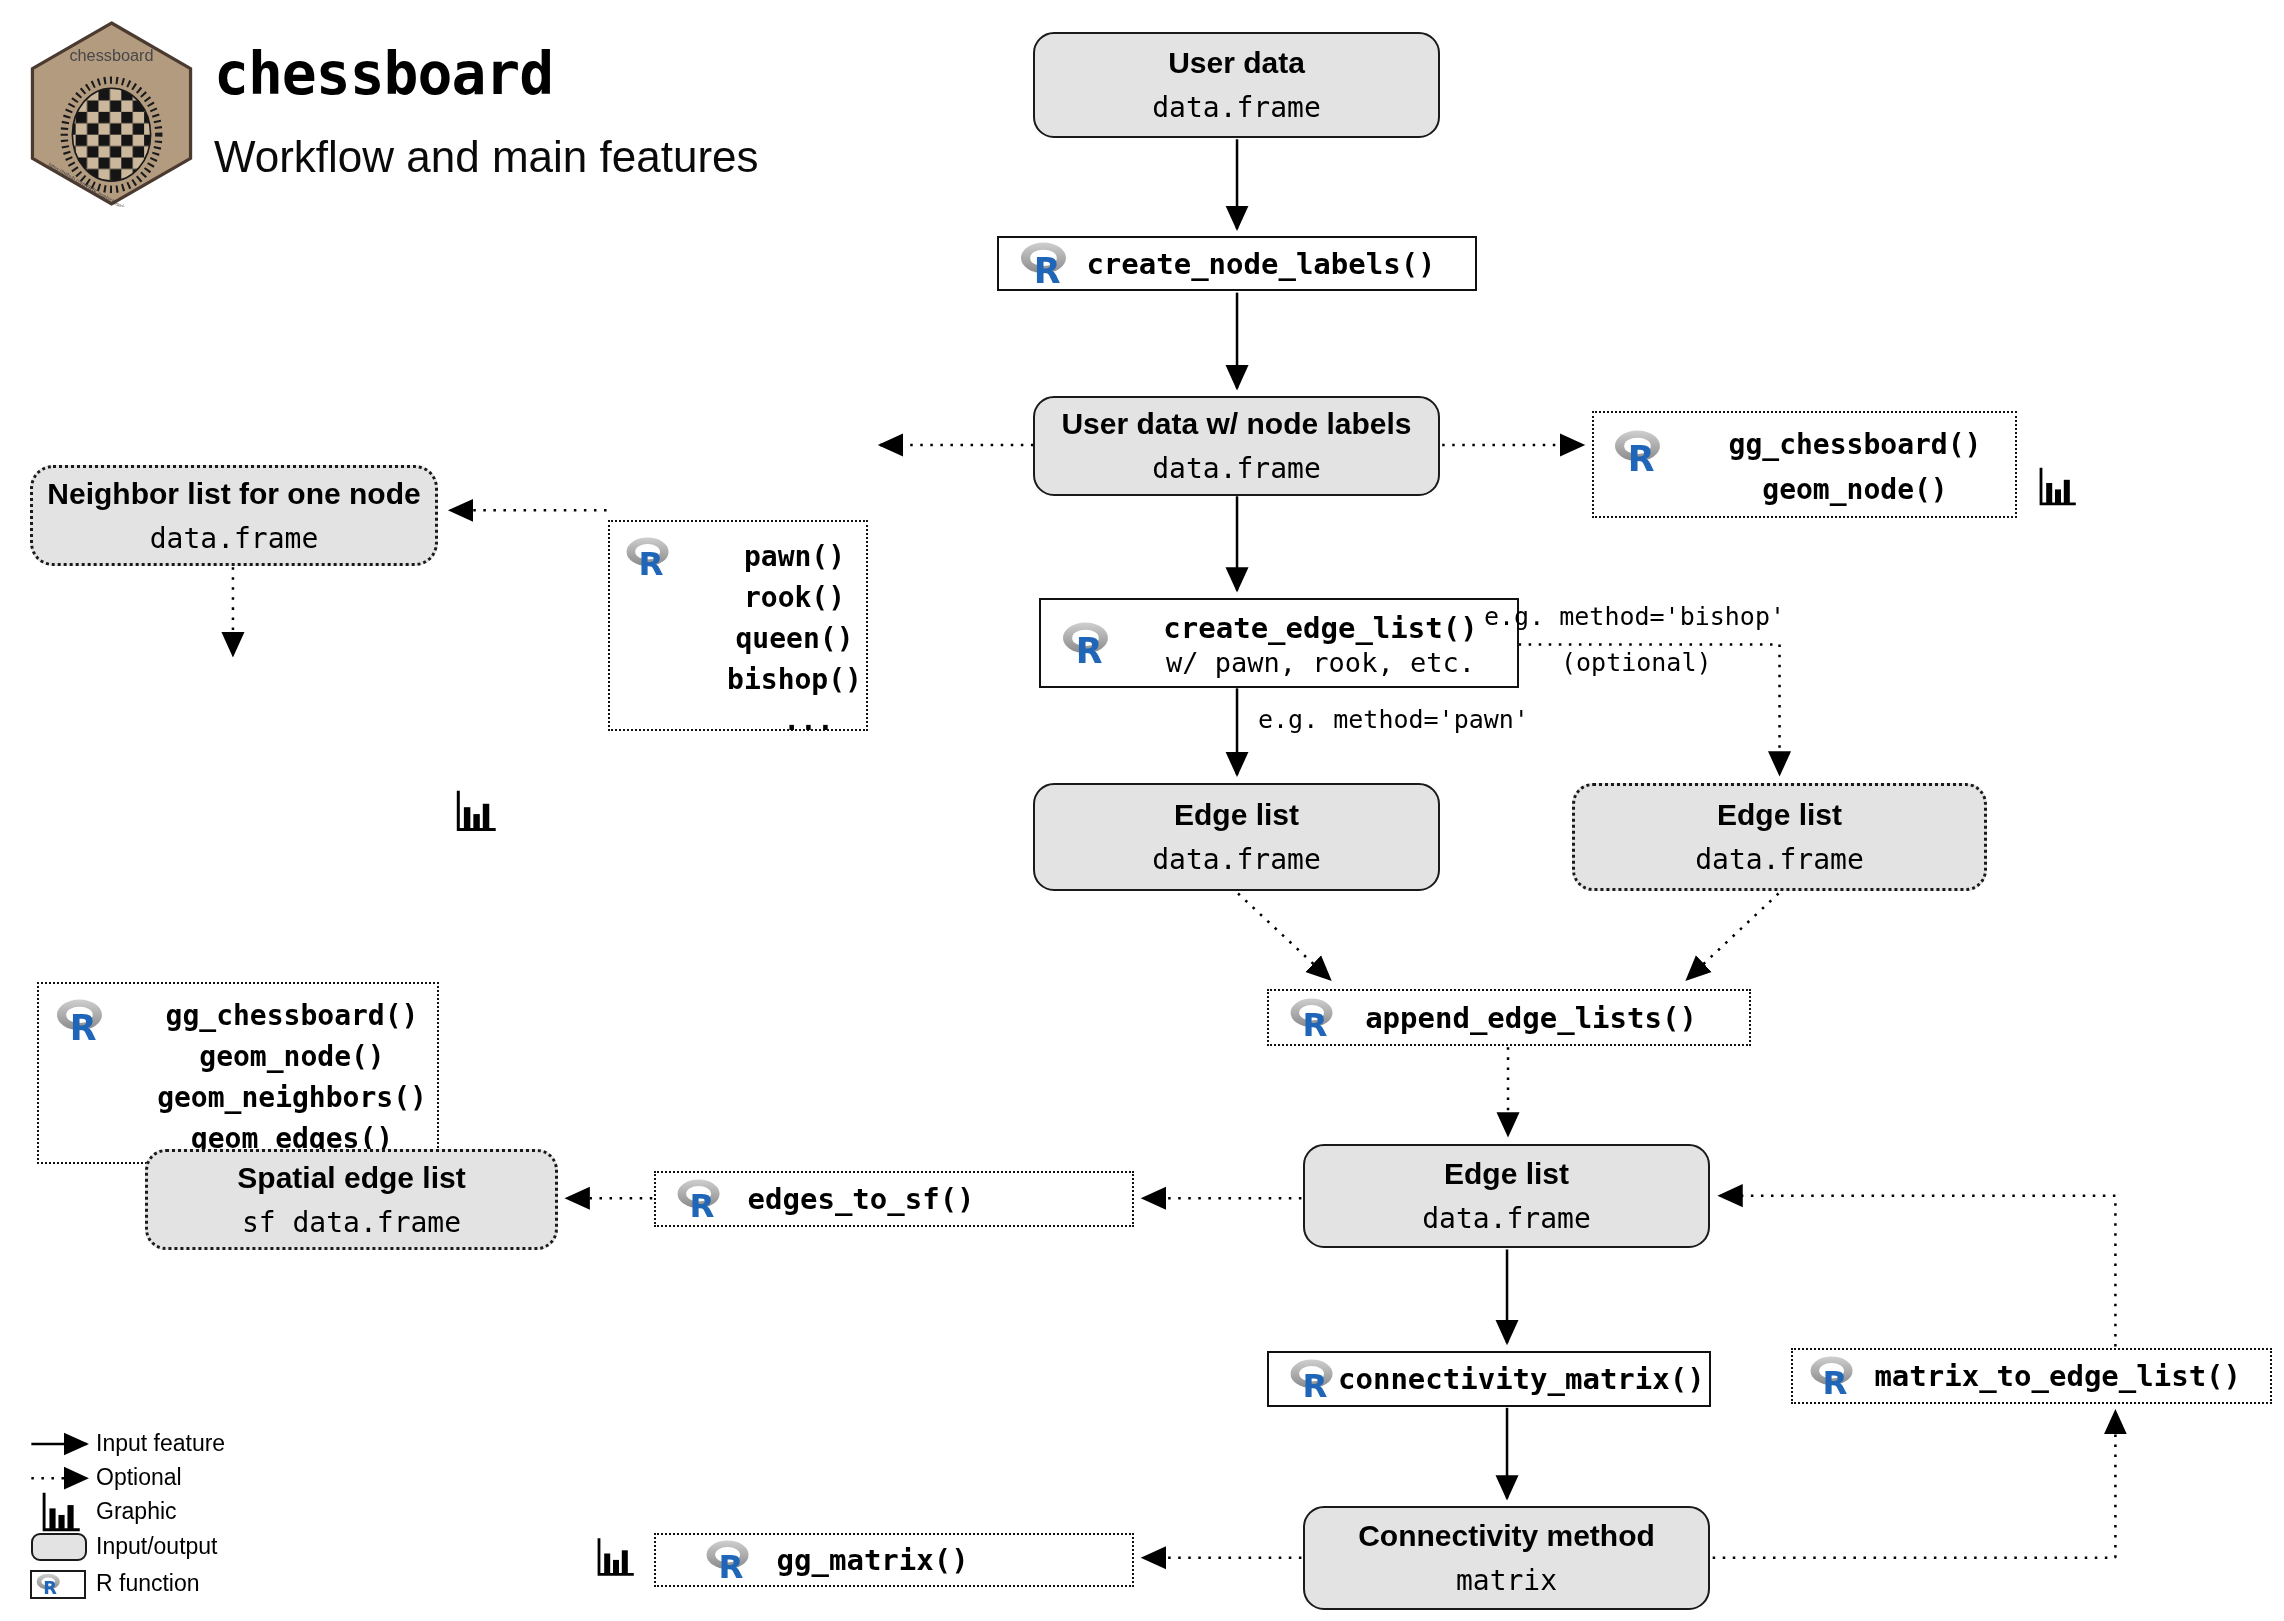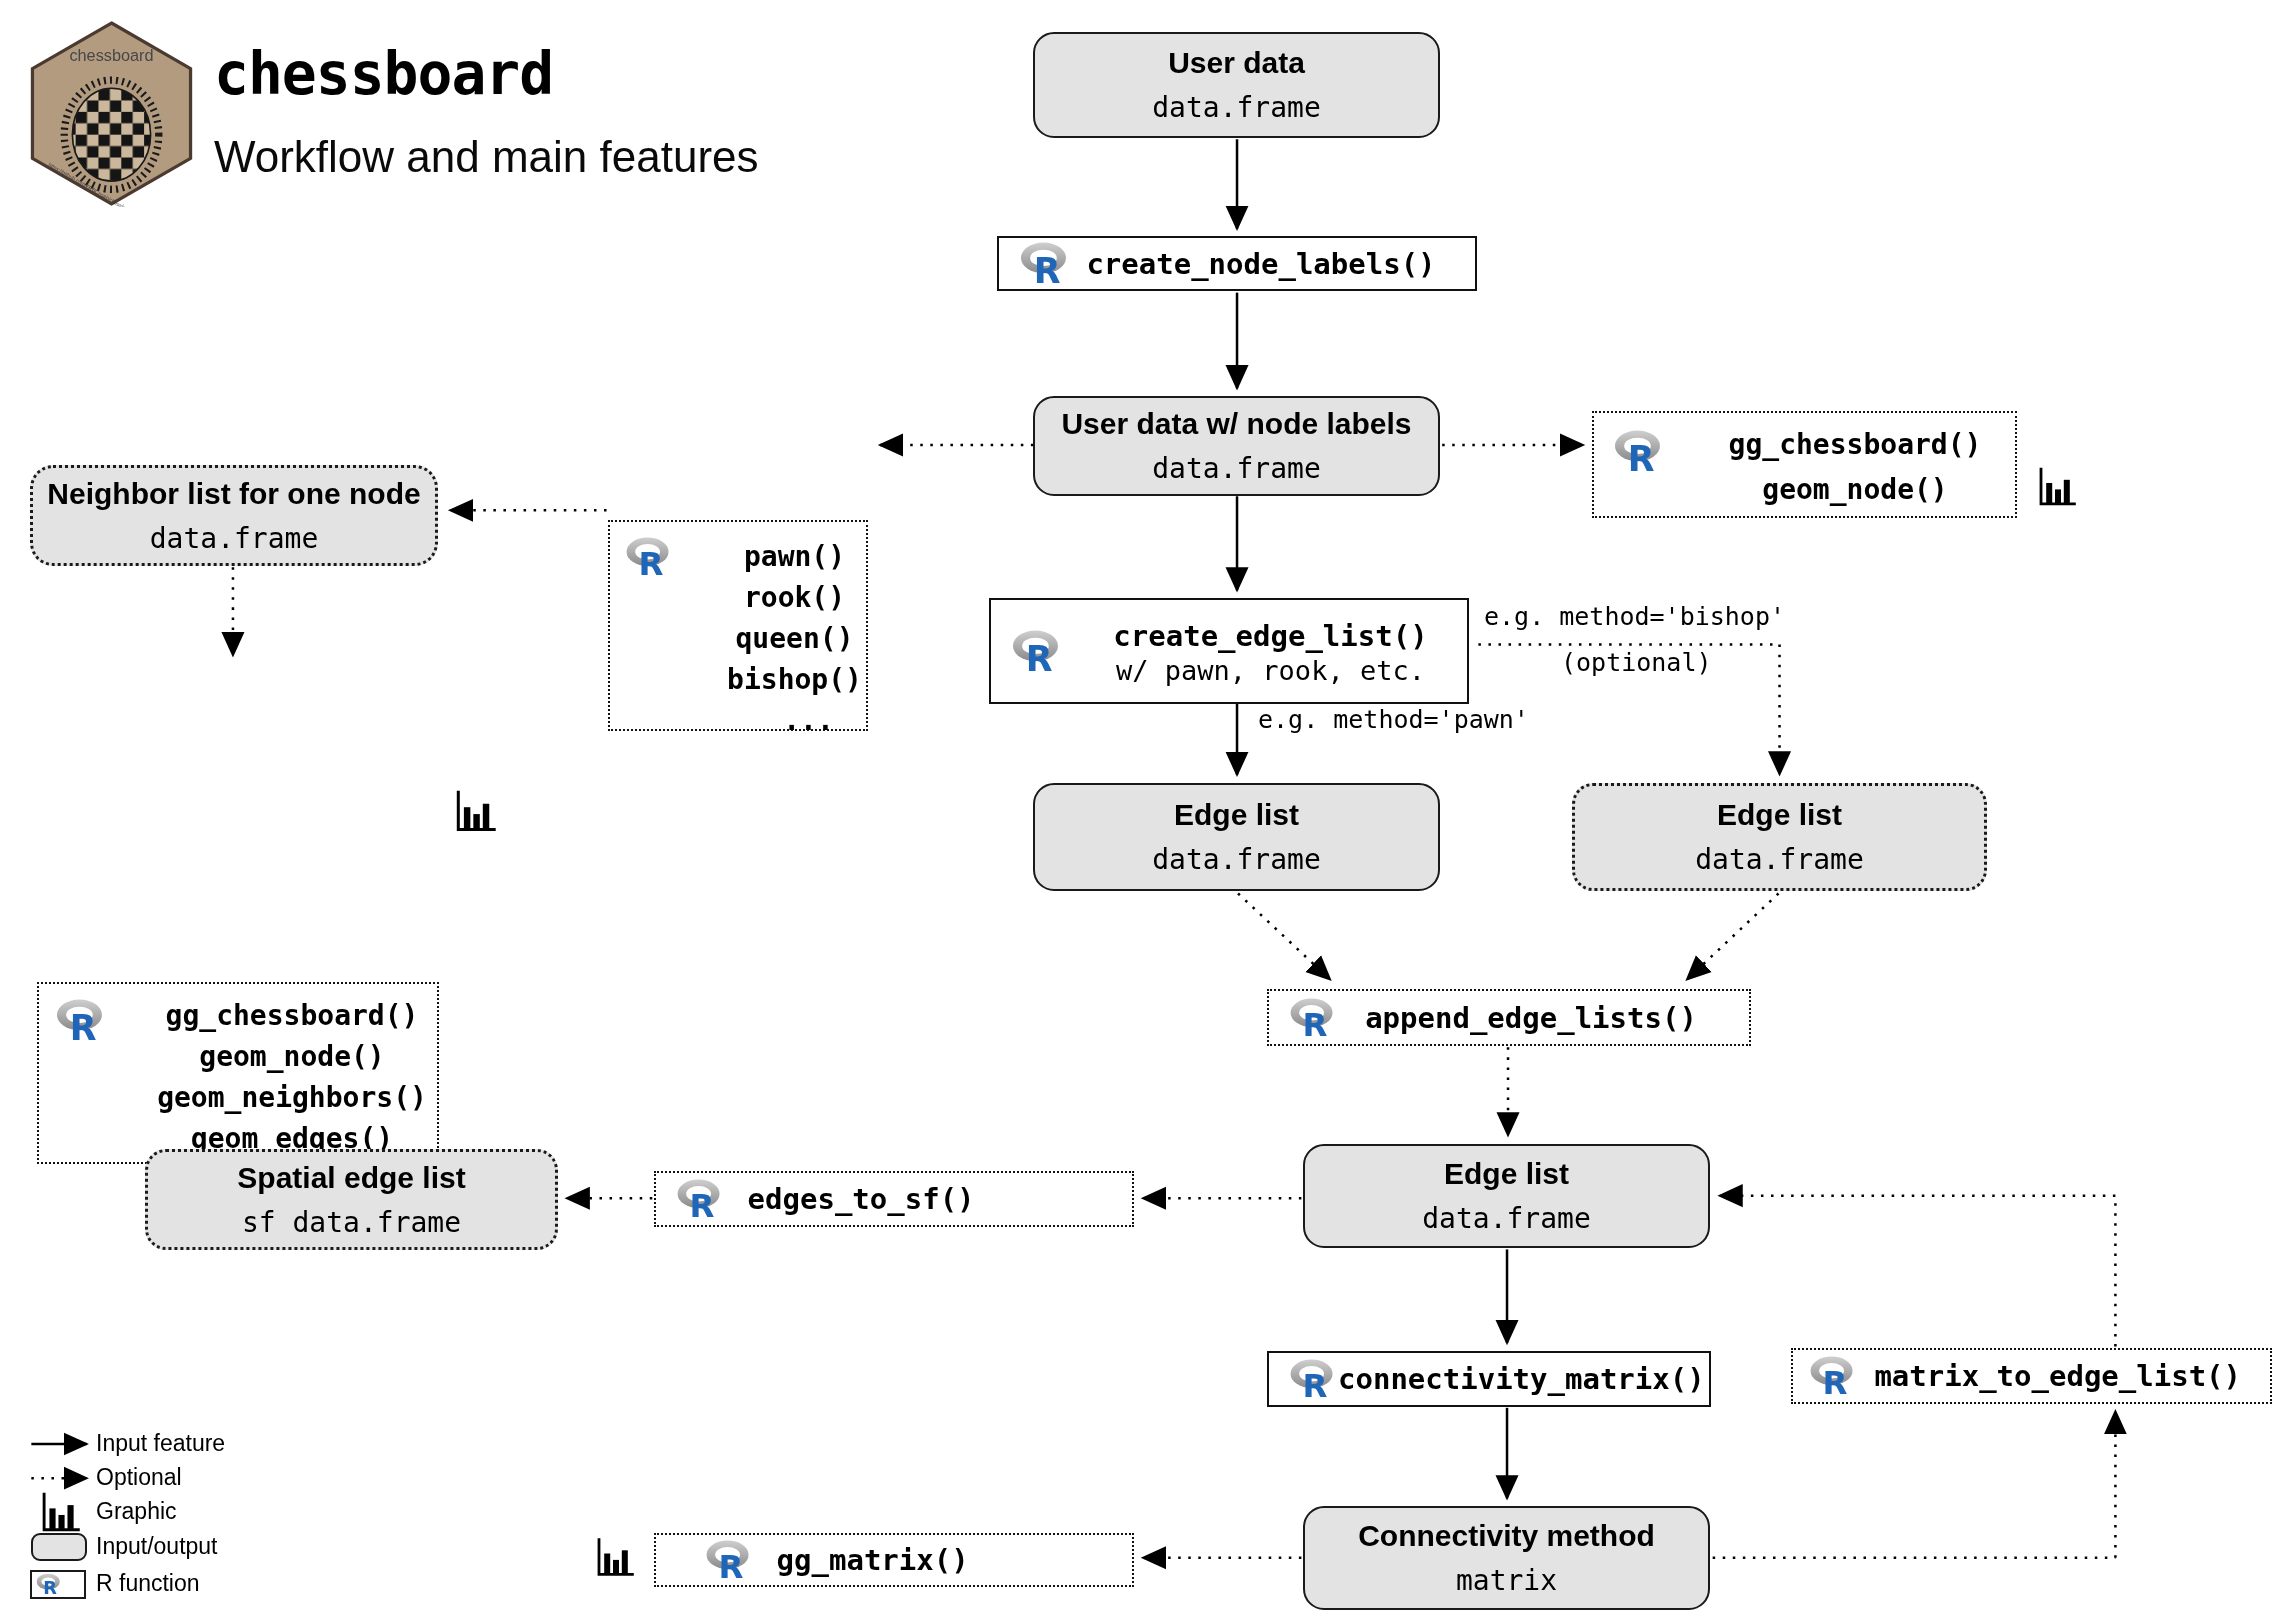--- a/index.html
+++ b/index.html
@@ -192,21 +192,21 @@
     </svg>
   <div class="fn-line">gg_chessboard()</div>
   <div class="fn-line">geom_node()</div>
   <div class="fn-line">geom_neighbors()</div>
   <div class="fn-line">geom_edges()</div>
 </div>
 <svg class="gicon" style="left:454px; top:790px; width:43px; height:43px;" viewBox="0 0 85 85" width="43" height="43">
     <use href="#gicon-sym"></use>
   </svg>
 
-<div class="abs fn" style="left:989px; top:598px; width:480px; height:106px;gap:38px;">
+<div class="abs fn" style="left:1039px; top:598px; width:480px; height:90px;gap:38px;">
   <svg class="rlogo" viewBox="0 0 108 90" width="54" height="45">
       <use href="#rlogo-sym"></use>
     </svg>
   <div style="flex:1; text-align:center; padding-right:28px;">
     <div class="fn-line" style="font-size:29px; line-height:38px;">create_edge_list()</div>
     <div class="fn-sub">w/ pawn, rook, etc.</div>
   </div>
 </div>
 
 <div class="abs elabel" style="left:1484px; top:602px;">e.g. method='bishop'</div>

